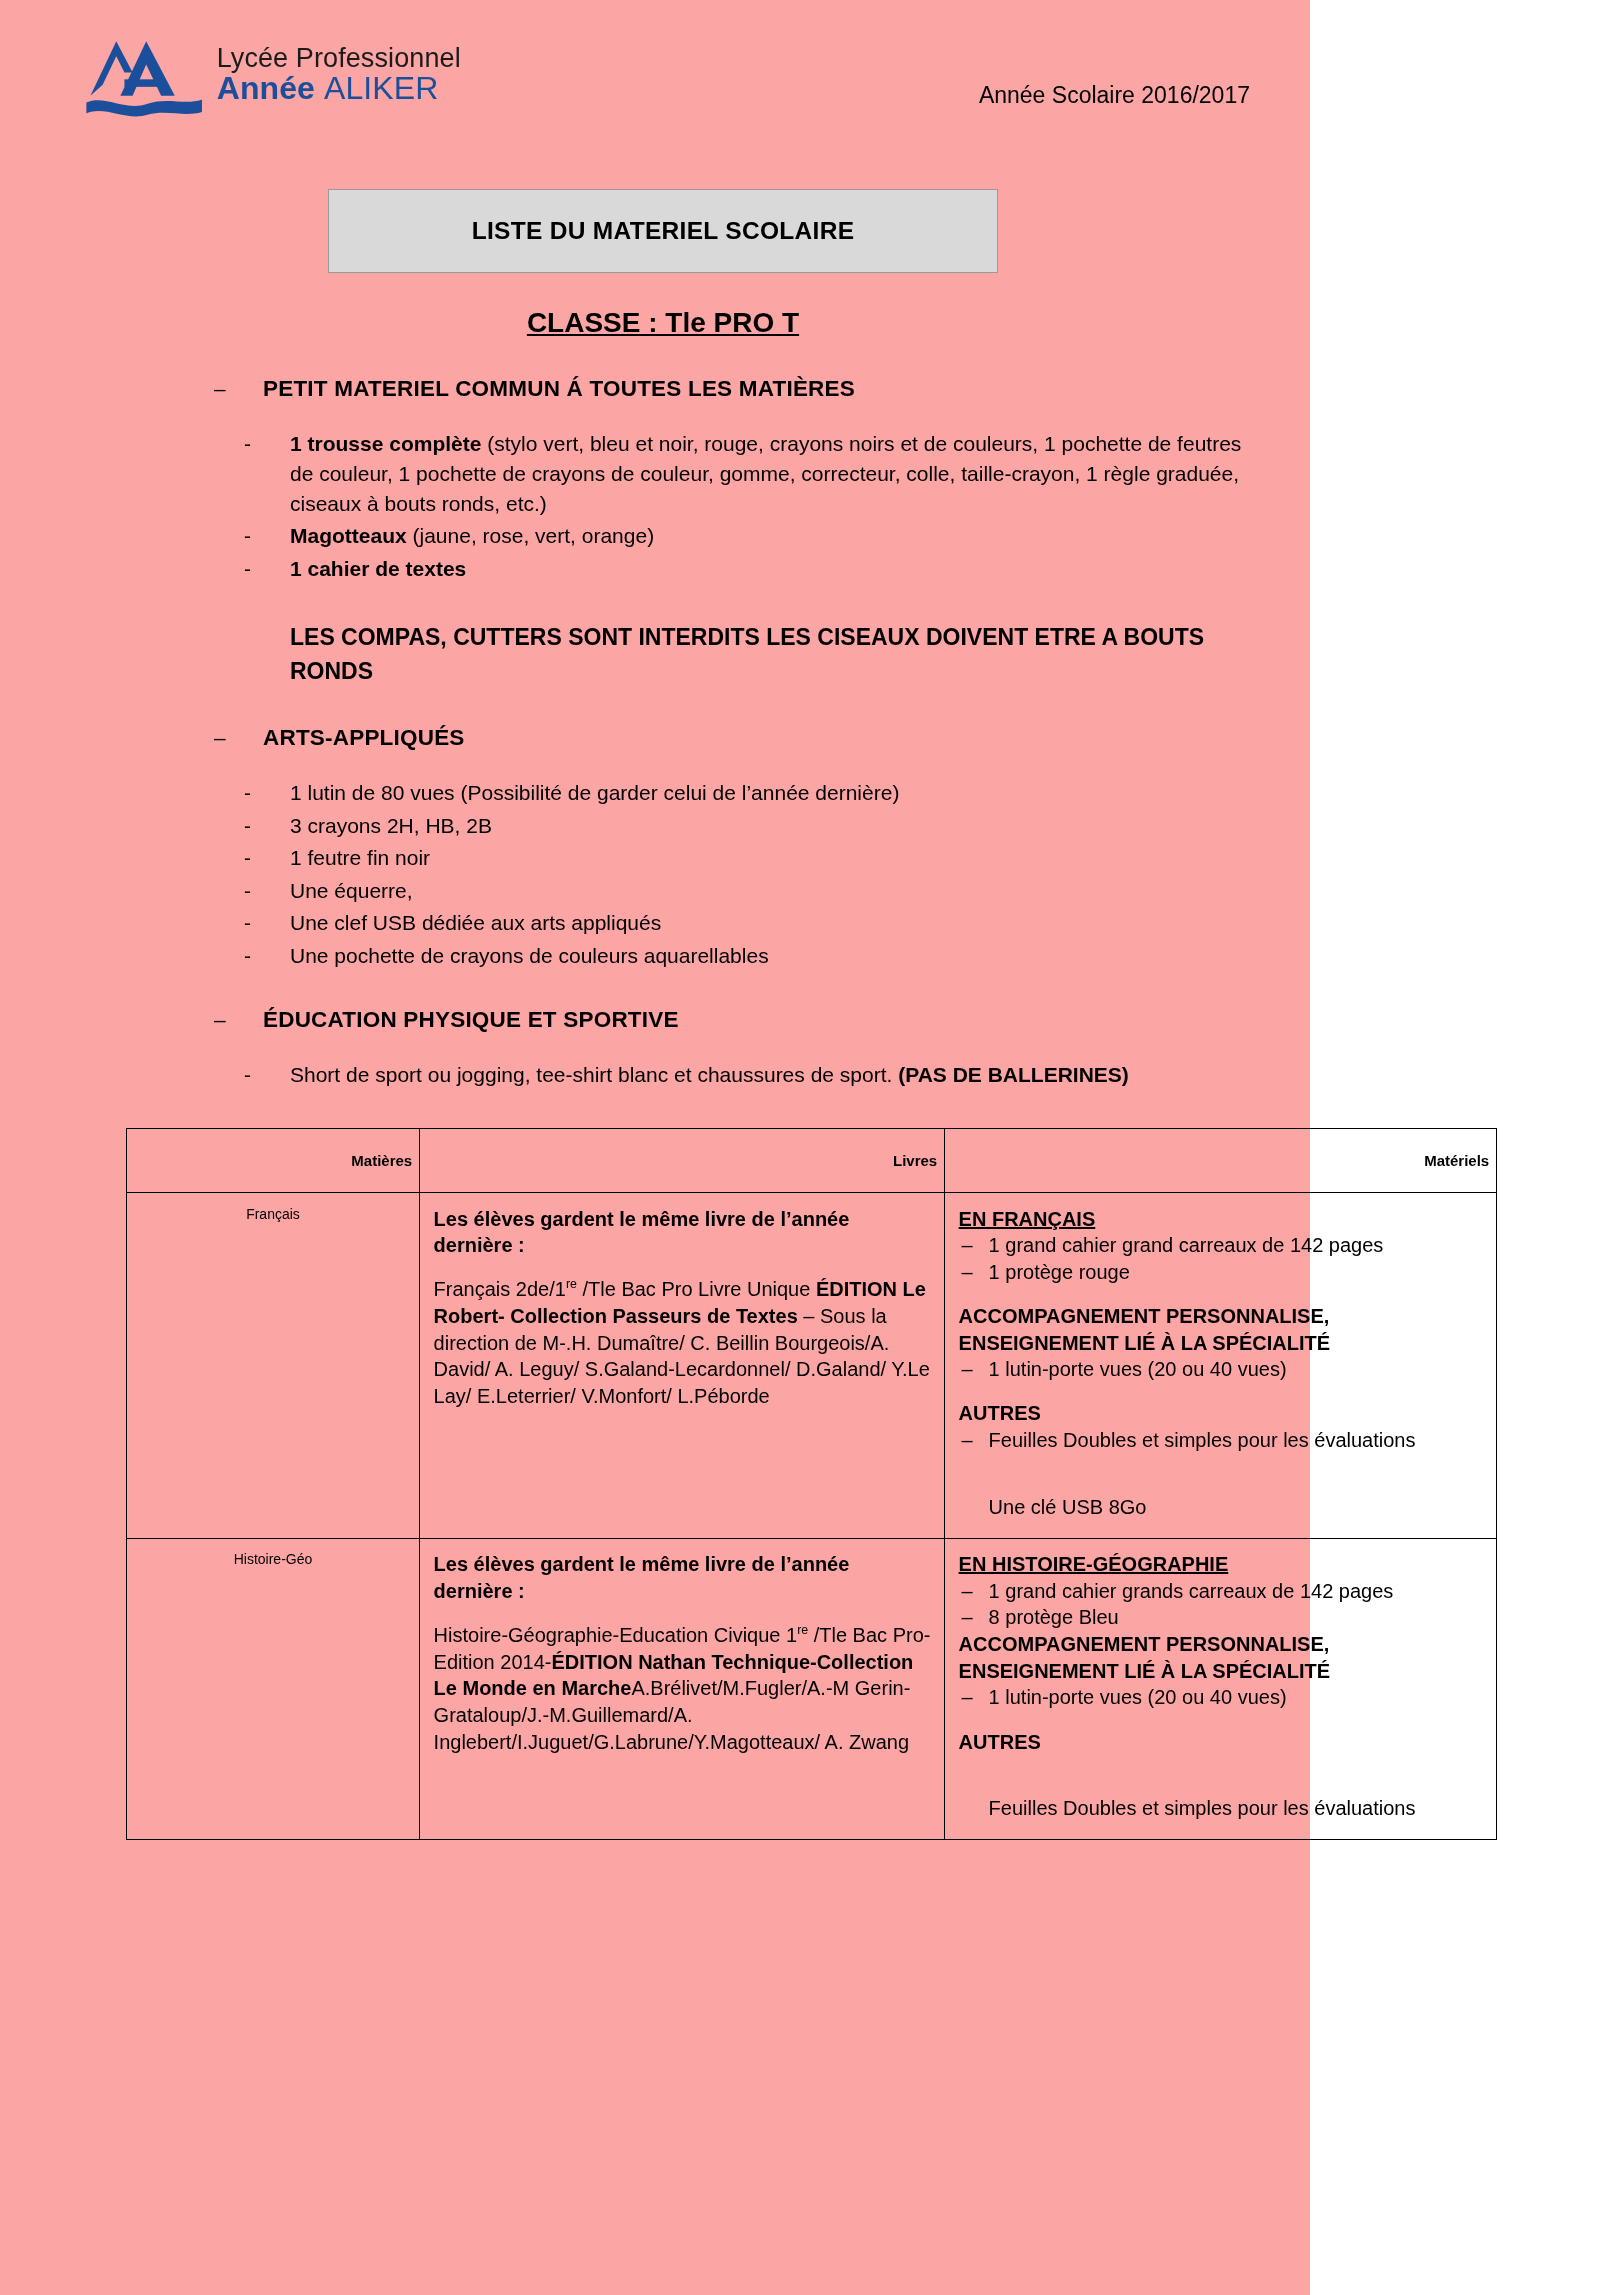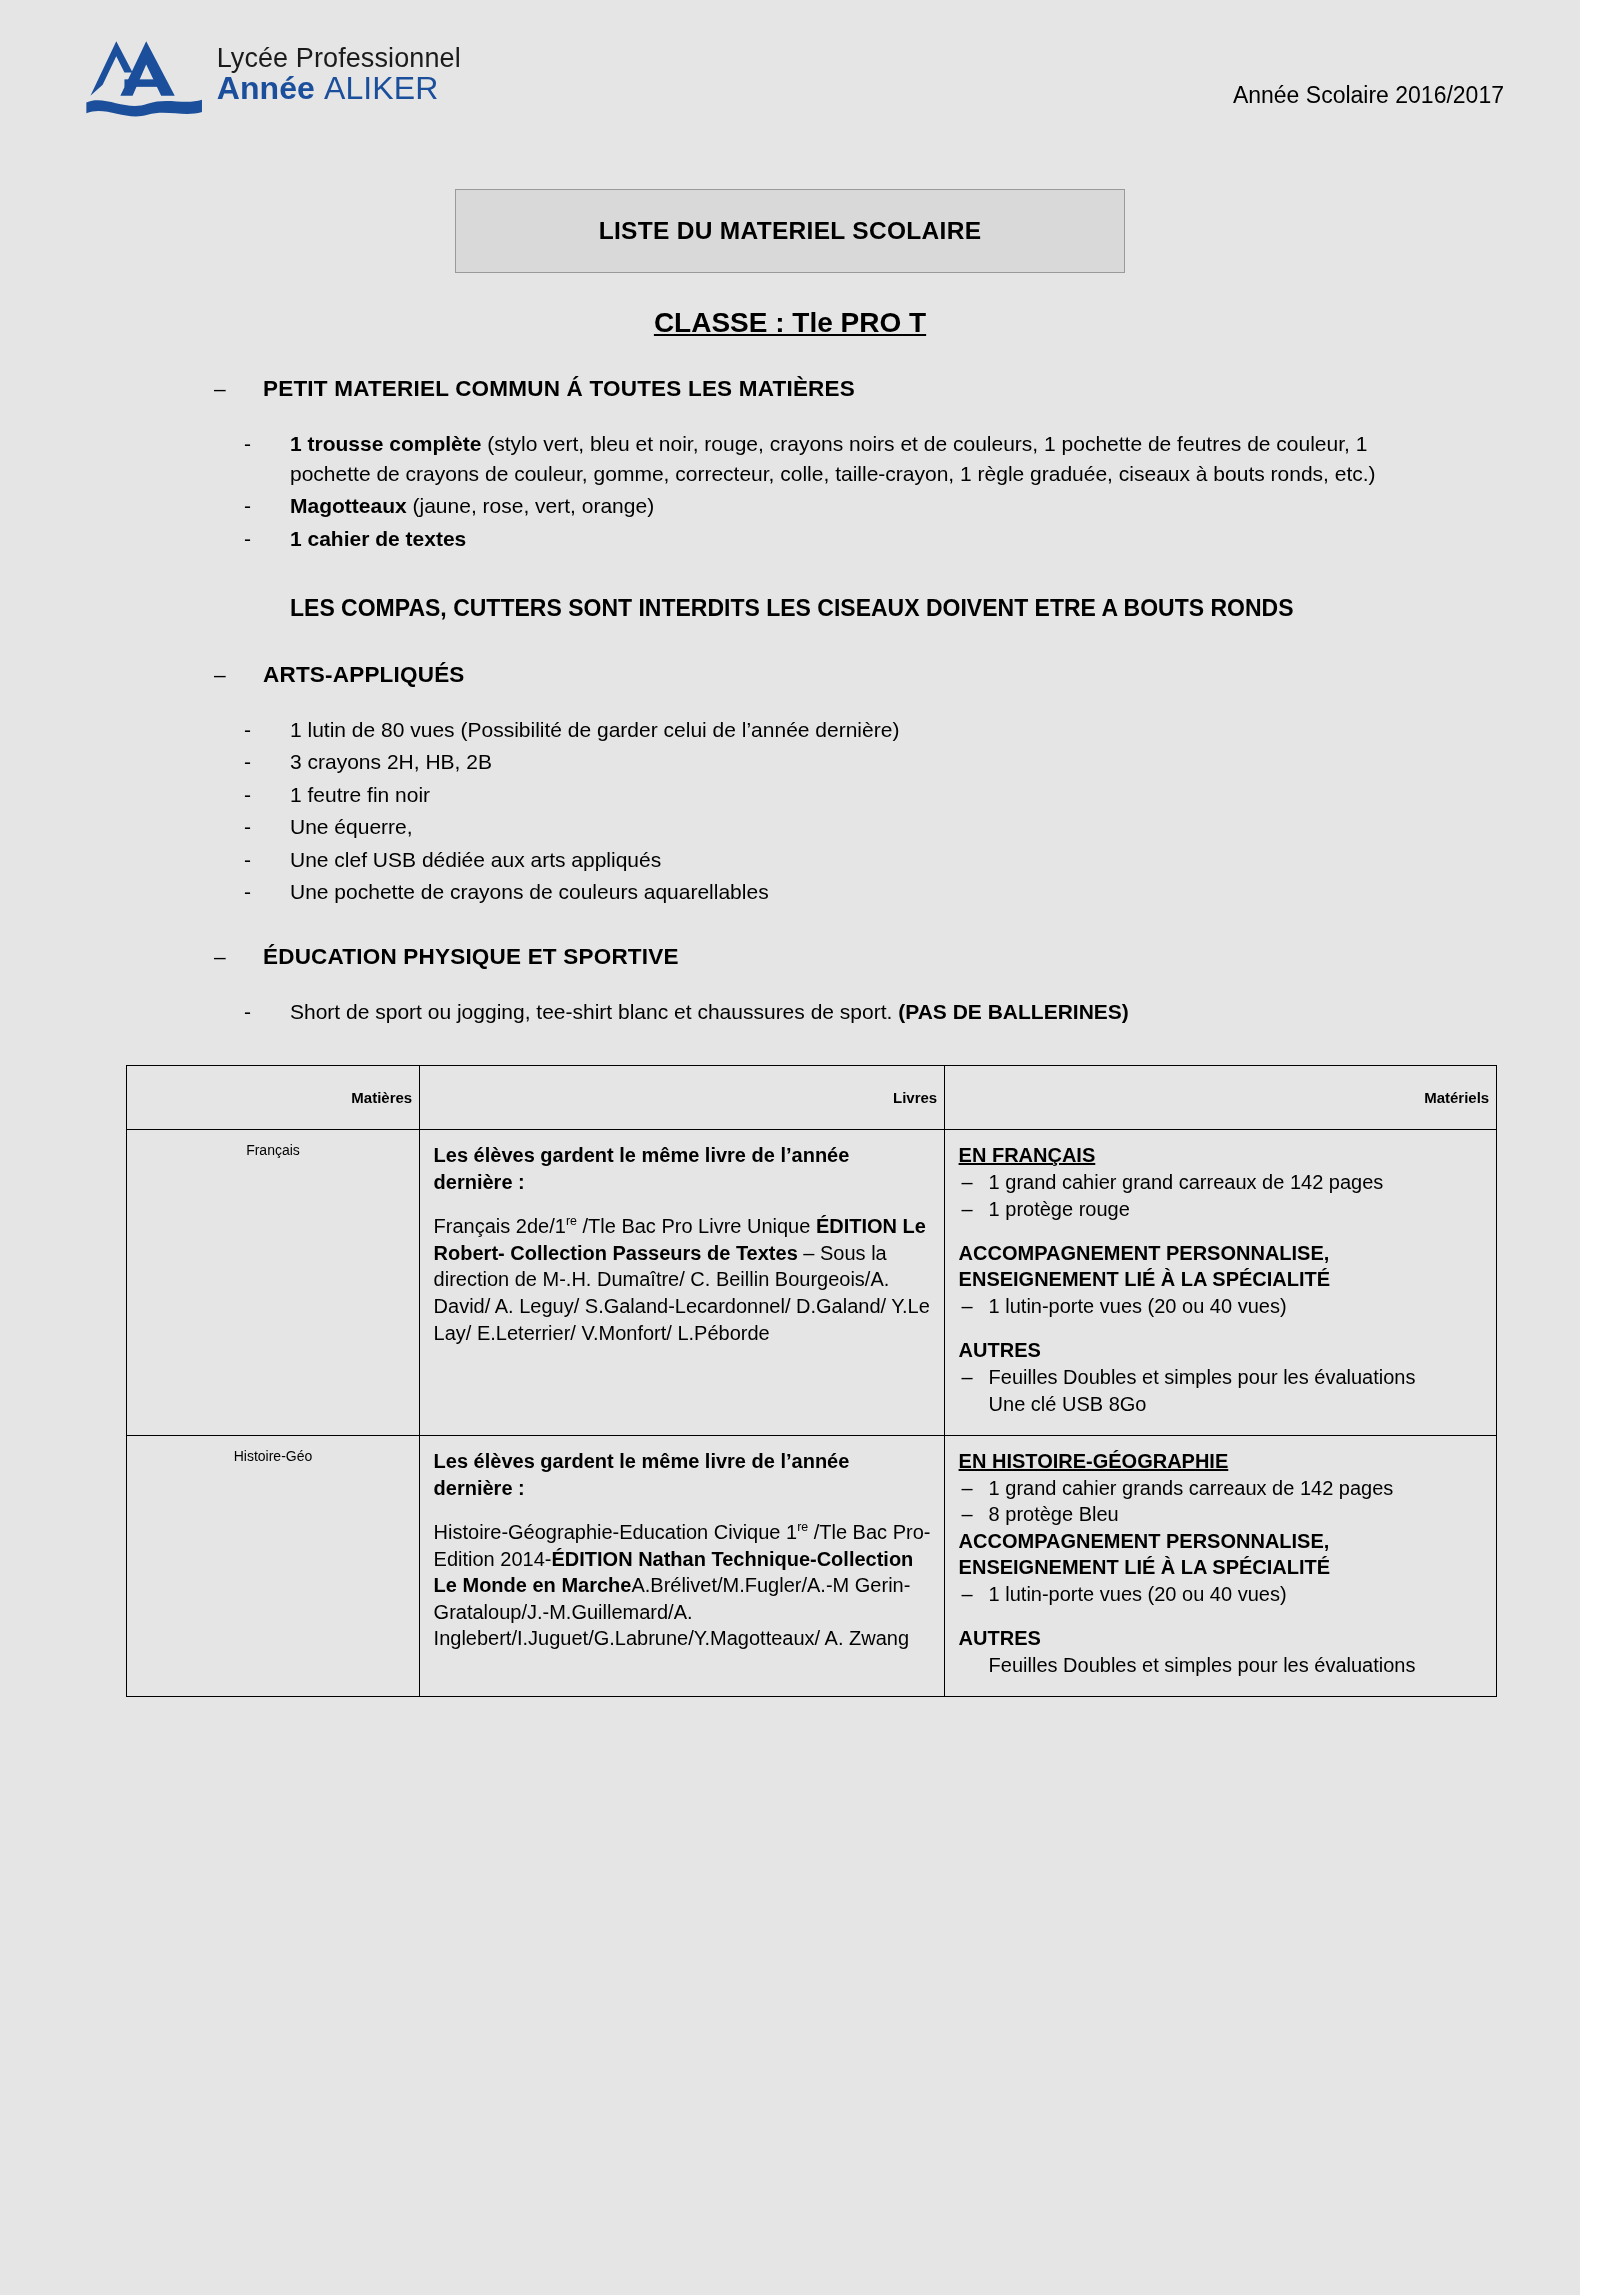--- a/index.html
+++ b/index.html
@@ -5,26 +5,26 @@
   html, body {
     margin: 0;
     padding: 0;
     background: #ffffff;
   }
   body {
     font-family: "Liberation Sans", sans-serif;
     color: #000000;
   }
   .page {
-    width: 1580px;
+    width: 1310px;
     min-height: 2295px;
     box-sizing: border-box;
-    padding: 30px 65px 41px 65px;
+    padding: 30px 49px 41px 65px;
     position: relative;
-    background: #e5e5e5;
+    background: #fca5a5;
   }
 
   
   .header {
     display: flex;
     align-items: flex-start;
     justify-content: space-between;
     height: 129px;
   }
   .logo {
@@ -183,21 +183,21 @@
   }
   .cell ul li {
     display: flex;
     padding-left: 30px;
   }
   .cell ul li .d {
     width: 27px;
     margin-left: -27px;
     flex: none;
   }
-  .cell .indent { padding-left: 30px; }
+  .cell .indent { padding-left: 30px; margin-top: 40px; }
   sup { font-size: 0.62em; vertical-align: super; }
 </style>
 </head>
 <body>
 
 <div class="page">
 
   <div class="header">
     <div class="logo">
       <span class="logo-mark">

